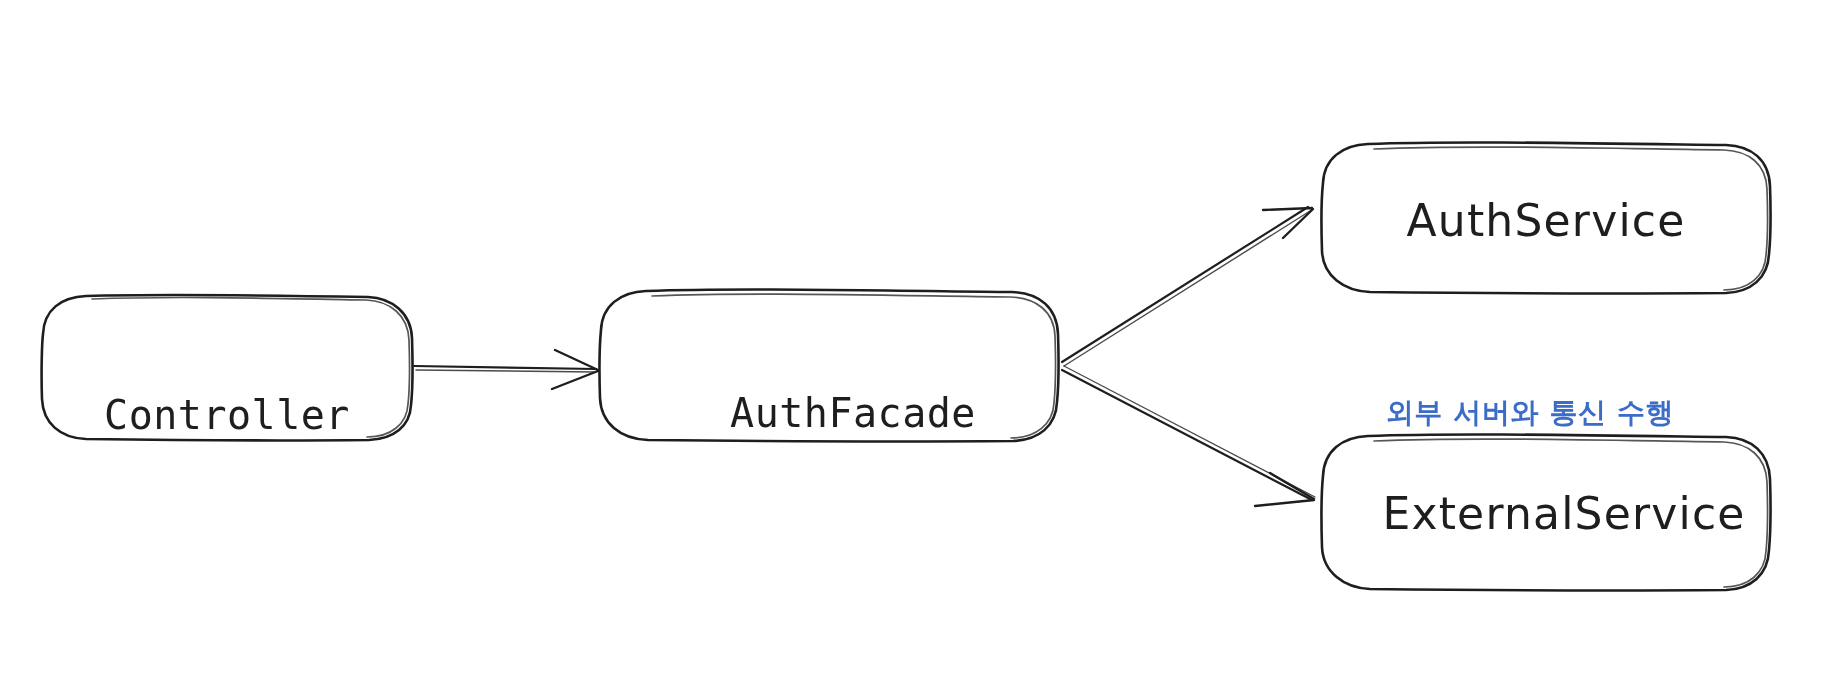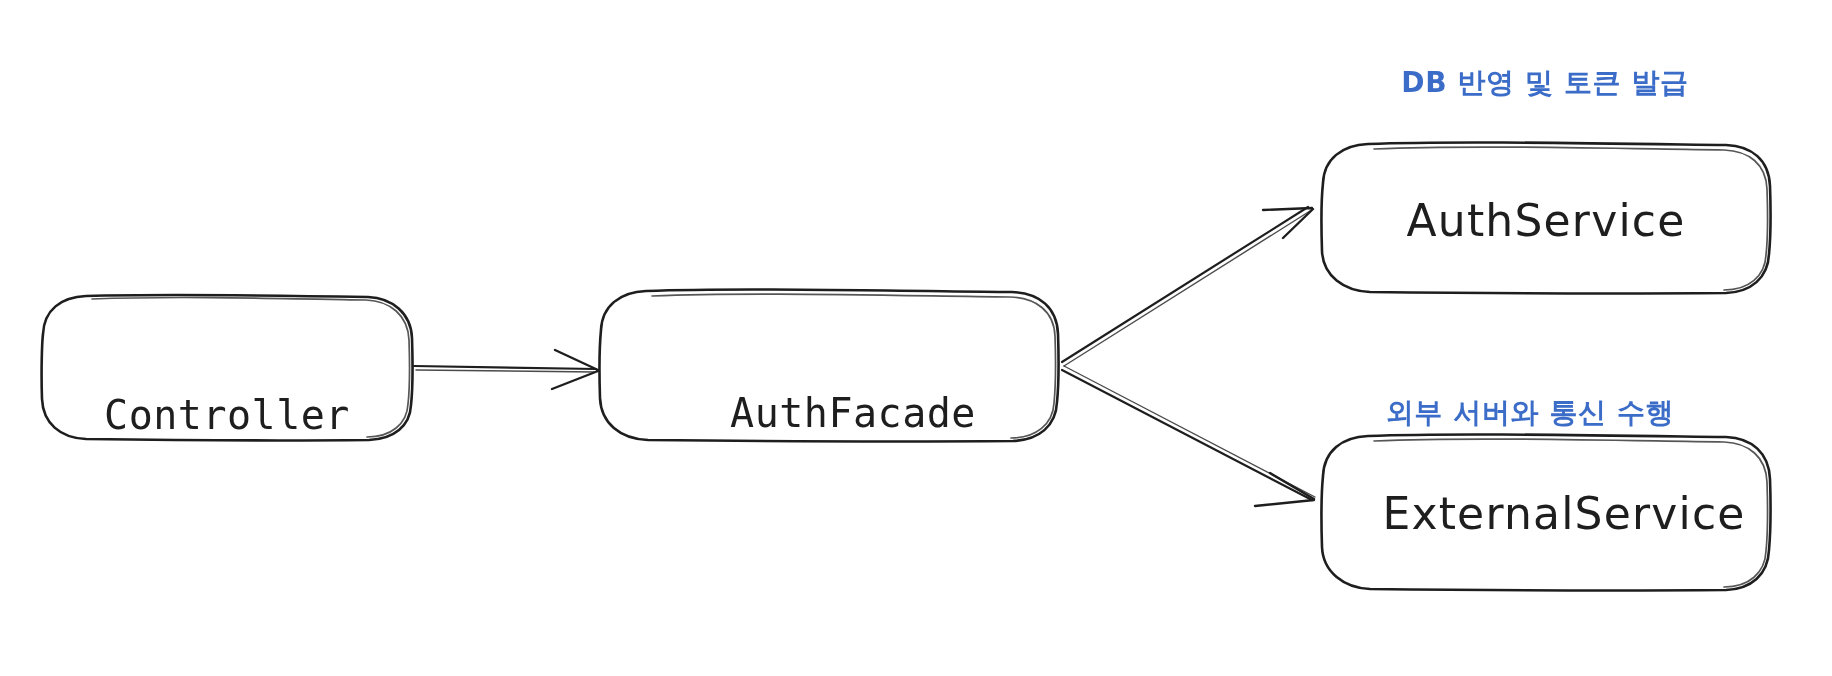--- a/index.html
+++ b/index.html
@@ -147,18 +147,17 @@
 
 <div class="node-label mono-label" style="left:227px; top:368px;">Controller</div>
 
 <div class="node-label mono-label" style="left:853px; top:366px;">AuthFacade</div>
 
 <div class="node-label" style="left:1546px; top:220px;">AuthService</div>
 
 <div class="node-label" style="left:1564px; top:513px;">ExternalService</div>
 
 <div class="annotation" style="left:1545px; top:68px;">
-  <div class="anno-blue">DB 반영 및 토큰 발급</div>
 </div>
 
 <div class="annotation" style="left:1530px; top:398px;">
   <div class="anno-blue">외부 서버와 통신 수행</div>
 </div>
 
 </body></html>

